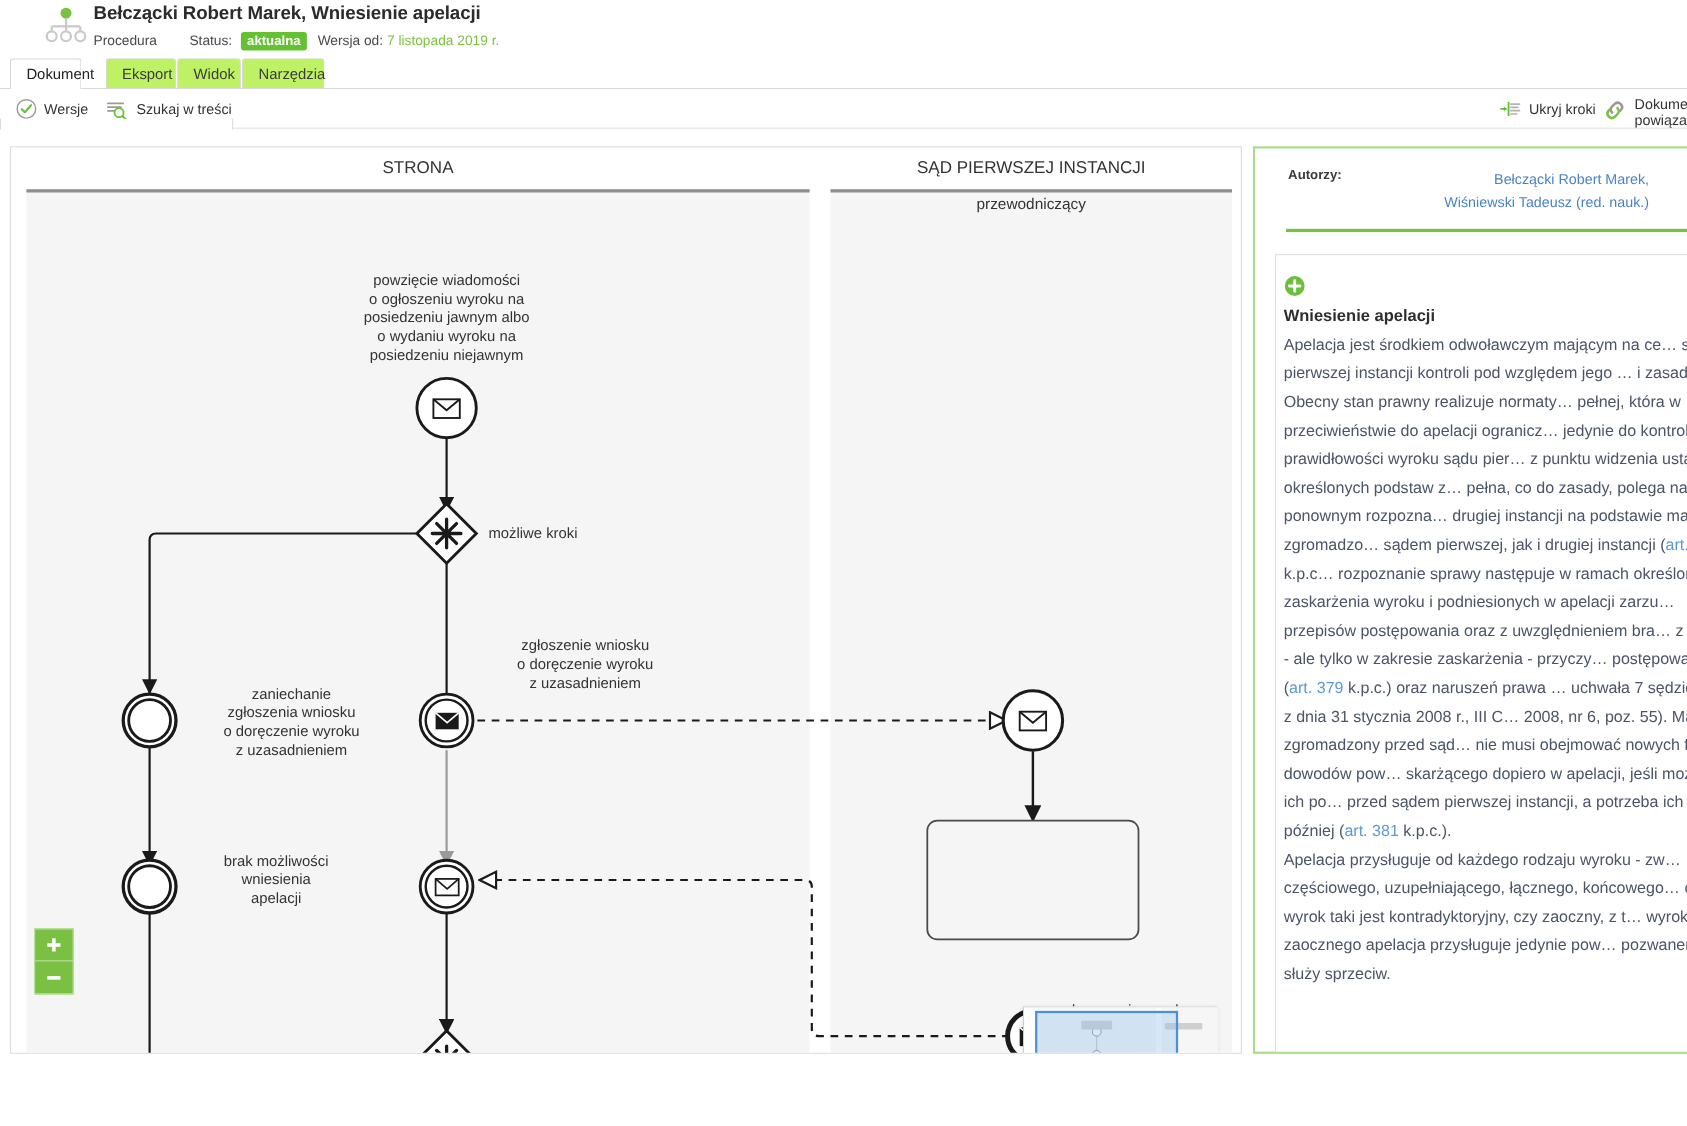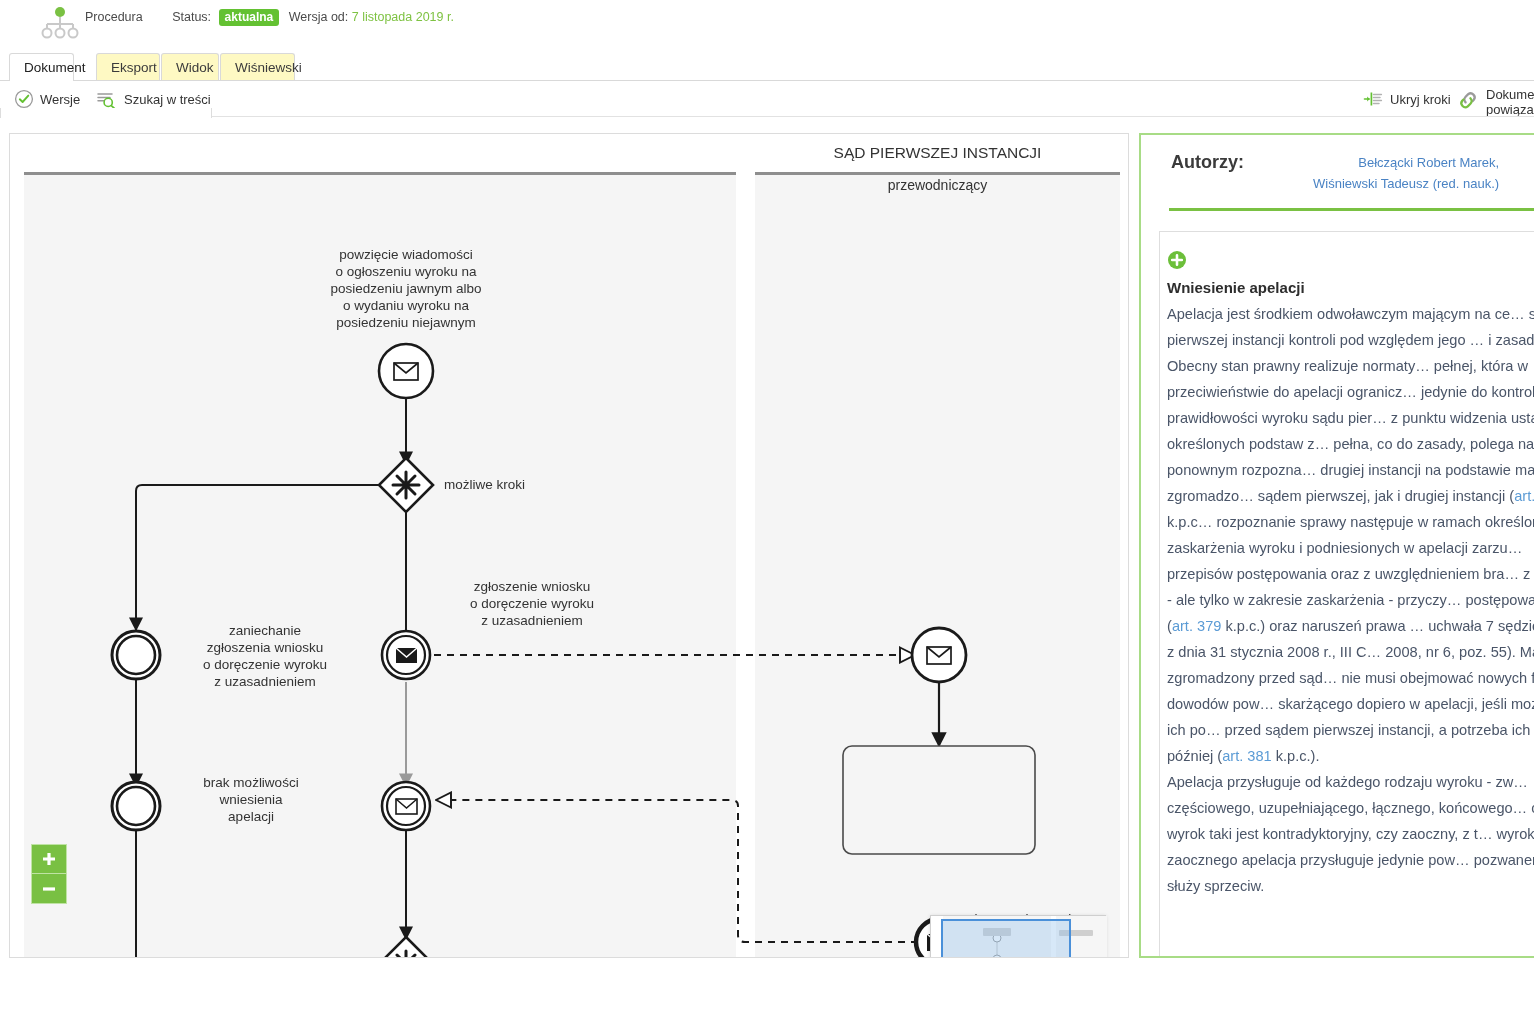--- a/index.html
+++ b/index.html
@@ -27,21 +27,21 @@
   .meta-row .date { color:#7ec242; }
 
   
   .tabbar { position:absolute; left:0; top:53px; width:1534px; height:28px; }
   .tabbar:after {
     content:""; position:absolute; left:0; bottom:0; width:1534px; height:1px; background:#d9d9d9;
   }
   .tab {
     position:absolute; top:0; height:28px; line-height:27px; padding:0 14px;
     font-size:13.5px; color:#3b3b3b; border:1px solid #d9d9d9; border-bottom:none;
-    background:#fef9c3; border-radius:3px 3px 0 0; cursor:pointer; white-space:nowrap;
+    background:#bef264; border-radius:3px 3px 0 0; cursor:pointer; white-space:nowrap;
   }
   .tab.active { background:#fff; color:#222; z-index:3; }
   .tab.active:after { content:""; position:absolute; left:0; bottom:-1px; width:100%; height:2px; background:#fff; }
 
   
   .toolbar { position:absolute; left:0; top:81px; width:1534px; height:36px; background:#fff; }
   .toolbar:after { content:""; position:absolute; left:0; bottom:0; width:1534px; height:1px; background:#e2e2e2; }
   .tb-item {
     position:absolute; top:6px; height:24px; display:flex; align-items:center; gap:6px;
     font-size:13px; color:#333; cursor:pointer; white-space:nowrap;
@@ -85,21 +85,21 @@
   }
   .mm-canvas { position:absolute; left:0; top:0; width:176px; height:125px; background:#fff; overflow:hidden;}
   .mm-lane { position:absolute; top:0; height:125px; background:#f6f6f6; }
   .mm-view { position:absolute; left:10px; top:3px; width:130px; height:84px; border:2px solid #4a90d9; background:rgba(140,190,235,.35); }
 
   
   .rpanel {
     position:absolute; left:1139px; top:133px; width:420px; height:825px;
     background:#fff; border:2px solid #a8dc86; overflow:hidden;
   }
-  .authors { position:absolute; left:30px; top:17px; font-size:18px; color:#3b3b3b; font-weight:bold;}
+  .authors { position:absolute; left:30px; top:17px; font-size:12px; color:#3b3b3b; font-weight:bold;}
   .authors-val { position:absolute; left:172px; top:17px; font-size:13px; color:#4a83c4; line-height:21px;text-align:right; }
   .green-rule { position:absolute; left:28px; top:73px; width:400px; height:3px; background:#7ac143; }
   .content-card {
     position:absolute; left:18px; top:96px; width:420px; height:740px;
     border:1px solid #dedede; border-right:none; background:#fff; padding:18px 16px 0 5px;
   }
   .plus-ico { width:20px; height:20px; margin-left:2px; }
   .sec-title { font-size:15px; font-weight:bold; color:#2d2d2d; margin:9px 0 5px 2px; }
   .body-text {
     font-size:14.6px; line-height:26px; color:#4a5568;
@@ -119,35 +119,36 @@
     <div class="doc-icon">
       <svg width="44" height="40" viewBox="0 0 44 40">
         <circle cx="22" cy="8" r="5" fill="#7ac143"></circle>
         <path d="M22 13 V20 M9 20 H35 M9 20 V25 M22 20 V25 M35 20 V25" stroke="#c9c9c9" stroke-width="2" fill="none"></path>
         <circle cx="9" cy="29" r="4.5" fill="none" stroke="#c9c9c9" stroke-width="2"></circle>
         <circle cx="22" cy="29" r="4.5" fill="none" stroke="#c9c9c9" stroke-width="2"></circle>
         <circle cx="35" cy="29" r="4.5" fill="none" stroke="#c9c9c9" stroke-width="2"></circle>
       </svg>
     </div>
     <div class="title-block">
+      <div class="doc-title">Bełczącki Robert Marek, Wniesienie apelacji</div>
       <div class="meta-row">
         <span class="kind">Procedura</span>
         <span class="lbl">Status:</span>
         <span class="badge-status">aktualna</span>
         <span class="lbl" style="margin-left:2px">Wersja od:</span>
         <span class="date">7 listopada 2019 r.</span>
       </div>
     </div>
   </div>
 
   <div class="tabbar">
     <div class="tab active" style="left:9px;width:65px">Dokument</div>
     <div class="tab" style="left:96px;width:64px">Eksport</div>
     <div class="tab" style="left:161px;width:58px">Widok</div>
-    <div class="tab" style="left:220px;width:75px">Wiśniewski</div>
+    <div class="tab" style="left:220px;width:75px">Narzędzia</div>
   </div>
 
   <div class="toolbar">
 
     <div class="tb-item" style="left:14px">
       <span class="tb-ico">
         <svg width="20" height="20" viewBox="0 0 20 20">
           <circle cx="10" cy="10" r="8.4" fill="none" stroke="#9a9a9a" stroke-width="1.3"></circle>
           <path d="M5.8 10.3 L8.6 13 L14.3 6.6" fill="none" stroke="#63c132" stroke-width="1.9" stroke-linecap="round" stroke-linejoin="round"></path>
         </svg>
@@ -193,20 +194,21 @@
   <div class="tab-shadow"></div>
 
   <div class="canvas">
 
     <div class="lane" style="left:14px; width:712px; height:785px;"></div>
     <div class="lane" style="left:745px; width:365px; height:785px;"></div>
 
     <div class="lane-rule" style="left:14px; top:38px; width:712px;"></div>
     <div class="lane-rule" style="left:745px; top:38px; width:365px;"></div>
 
+    <div class="lane-head" style="left:14px; width:712px;">STRONA</div>
     <div class="lane-head" style="left:745px; width:365px;">SĄD PIERWSZEJ INSTANCJI</div>
     <div class="lane-sub" style="left:745px; top:43px; width:365px;">przewodniczący</div>
 
     <svg style="position:absolute; left:0; top:0;" width="1120" height="825">
       <defs>
         <marker id="arr" viewBox="0 0 10 10" refX="9" refY="5" markerWidth="7" markerHeight="7" orient="auto-start-reverse">
           <path d="M0 0 L10 5 L0 10 z" fill="#1a1a1a"></path>
         </marker>
         <marker id="arrg" viewBox="0 0 10 10" refX="9" refY="5" markerWidth="7" markerHeight="7" orient="auto-start-reverse">
           <path d="M0 0 L10 5 L0 10 z" fill="#9a9a9a"></path>

